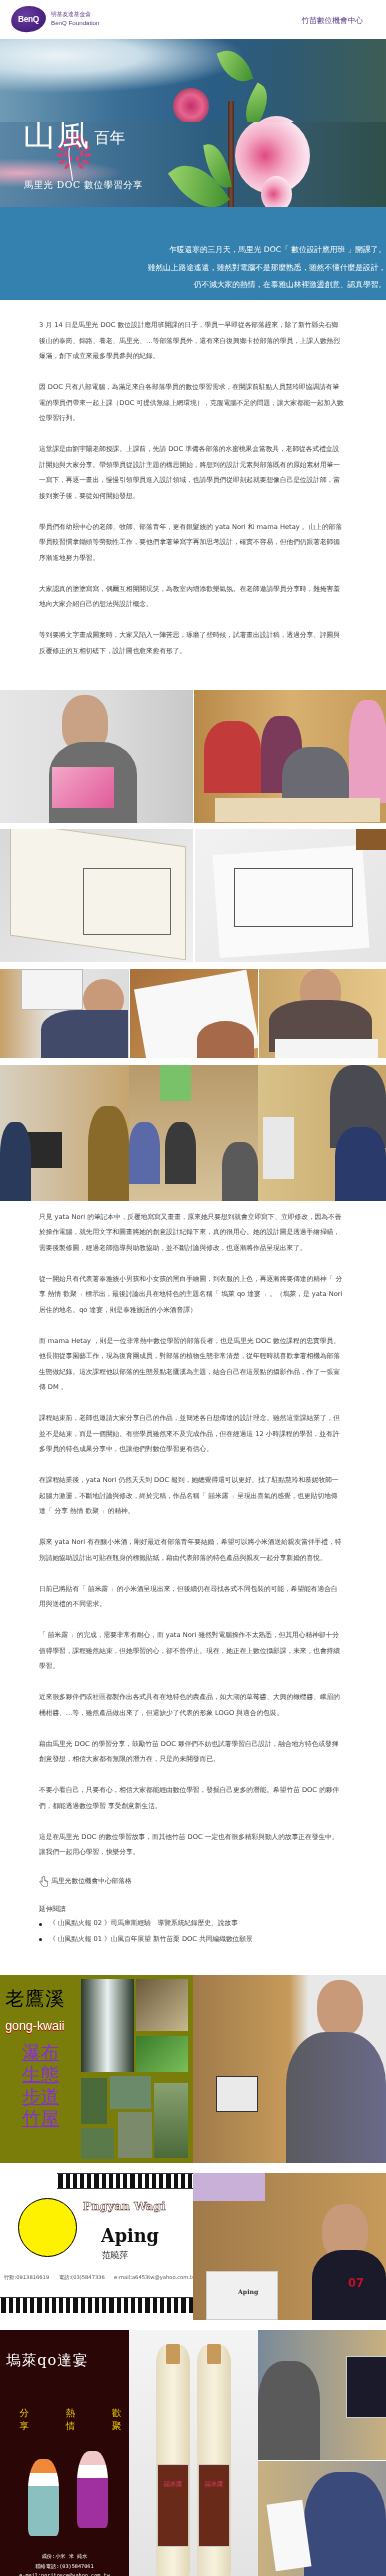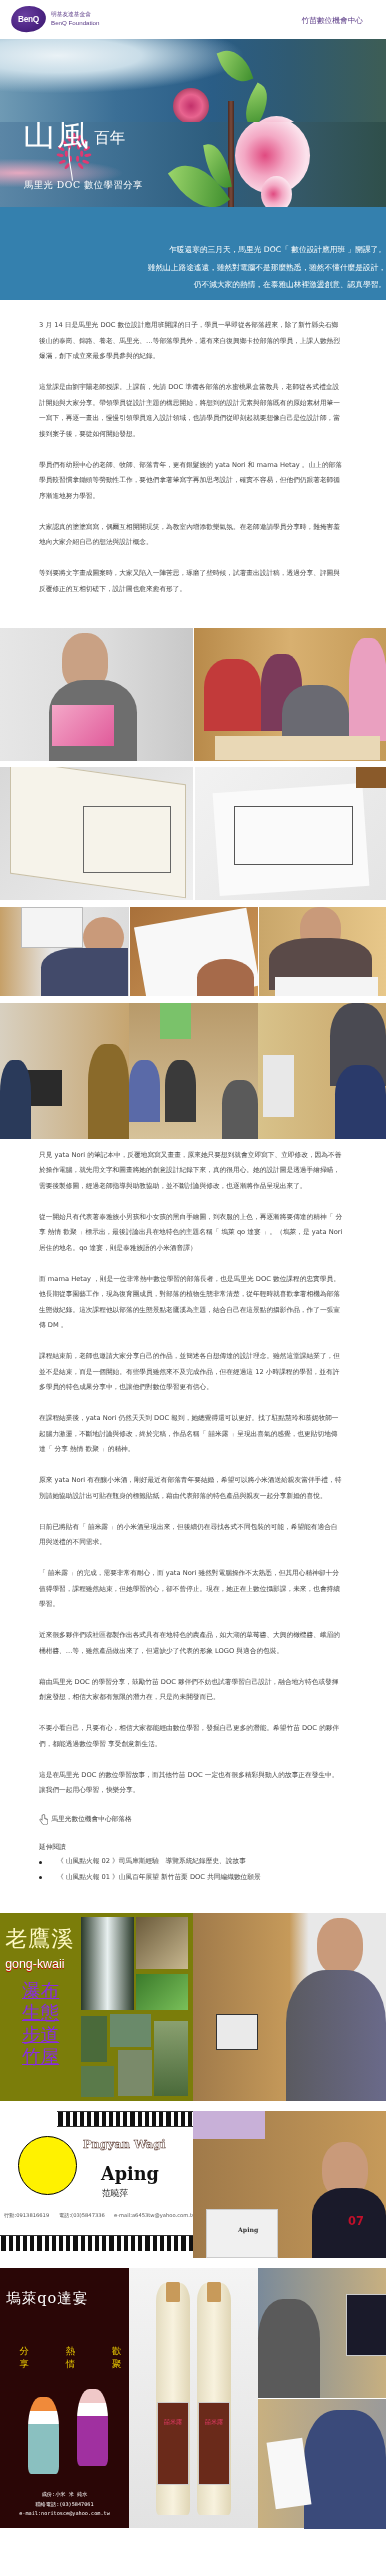--- a/index.html
+++ b/index.html
@@ -40,21 +40,21 @@
   .article p { font-size: 6.7px; line-height: 15.5px; color: #444; width: 305px; margin-bottom: 15.5px; }
   .article p.last { margin-bottom: 0; }
   .ph { position: absolute; overflow: hidden; }
 
   .grid1 { height: 408px; margin-top: 54px; position: relative; }
 
   .link-row { display: flex; align-items: center; gap: 3.1px; font-size: 6.7px; color: #444; margin: 3.1px 0 15.5px; }
   .hand-icon { width: 9.3px; height: 11.4px; }
   .further-title { font-size: 6.7px; color: #444; line-height: 13.4px; }
   .further-list { list-style: none; font-size: 6.7px; color: #444; line-height: 15.5px; }
-  .further-list li { display: flex; align-items: center; gap: 14px; }
+  .further-list li { display: flex; align-items: center; gap: 6px; }
   .further-list .dot { width: 3.1px; height: 3.1px; border-radius: 50%; background: #222; display: inline-block; margin-right: 1px; }
 
   
   .panels { position: relative; height: 757px; margin-top: 31px; }
   .ad-olive { background: #7b7d0a; }
   .cn-big { font-family: "DejaVu Serif", serif; }
   .tile { position: absolute; }
 </style>
 </head>
 <body>
@@ -118,20 +118,21 @@
   </div>
 
   <div class="intro">
     <div>乍暖還寒的三月天，馬里光 DOC「 數位設計應用班 」開課了。</div>
     <div>雖然山上路途遙遠，雖然對電腦不是那麼熟悉，雖然不懂什麼是設計，</div>
     <div>仍不減大家的熱情，在泰雅山林裡激盪創意、認真學習。</div>
   </div>
 
   <div class="article" style="padding-top:18px;">
     <p>3 月 14 日是馬里光 DOC 數位設計應用班開課的日子，學員一早即從各部落趕來，除了新竹縣尖石鄉後山的泰崗、錦路、養老、馬里光、…等部落學員外，還有來自復興鄉卡拉部落的學員，上課人數熱烈爆滿，創下成立來最多學員參與的紀錄。</p>
+    <p>因 DOC 只有八部電腦，為滿足來自各部落學員的數位學習需求，在開課前駐點人員慧玲即協調請有筆電的學員們帶來一起上課（DOC 可提供無線上網環境），克服電腦不足的問題，讓大家都能一起加入數位學習行列。</p>
     <p>這堂課是由劉宇陽老師授課。上課前，先請 DOC 準備各部落的水蜜桃果盒當教具，老師從各式禮盒設計開始與大家分享。帶領學員從設計主題的構思開始，將想到的設計元素與部落既有的原始素材用筆一一寫下，再逐一畫出，慢慢引領學員進入設計領域，也請學員們從即刻起就要想像自己是位設計師，當接到案子後，要從如何開始發想。</p>
     <p>學員們有幼照中心的老師、牧師、部落青年，更有銀髮族的 yata Nori 和 mama Hetay 。山上的部落學員較習慣拿鋤頭等勞動性工作，要他們拿著筆寫字再加思考設計，確實不容易，但他們仍跟著老師循序漸進地努力學習。</p>
     <p>大家認真的塗塗寫寫，偶爾互相開開玩笑，為教室內增添歡樂氣氛。在老師邀請學員分享時，難掩害羞地向大家介紹自己的想法與設計概念。</p>
     <p class="last">等到要將文字畫成圖案時，大家又陷入一陣苦思，琢磨了些時候，試著畫出設計稿，透過分享、評圖與反覆修正的互相切磋下，設計圖也愈來愈有形了。</p>
   </div>
 
   <div class="grid1" style="margin-top:31px;">
 
     <div class="ph" style="left:0;top:0;width:193px;height:133px;background:linear-gradient(90deg,#e6e6e6 0%,#dcdcdc 55%,#c8c8c8 100%);">
       <div style="position:absolute;left:62px;top:5.2px;width:46px;height:57px;border-radius:45% 45% 40% 40%;background:#c9a184;"></div>
@@ -221,21 +222,21 @@
       <li>
           <span class="dot"></span>
           <span>《 山風點火報 01 》山風百年展望 新竹苗栗 DOC 共同編織數位願景</span>
         </li>
     </ul>
   </div>
 
   <div class="panels" style="margin-top:28px;">
 
     <div class="tile ad-olive" style="left:0;top:0;width:193px;height:188px;">
-      <div class="cn-big" style="position:absolute;left:5.2px;top:10.3px;color:#fef9c3;font-size:22px;letter-spacing:1px;">老鷹溪</div>
+      <div class="cn-big" style="position:absolute;left:5.2px;top:10.3px;color:#000000;font-size:19px;letter-spacing:1px;">老鷹溪</div>
       <div style="position:absolute;left:5.2px;top:44px;color:#fff;font-family:'Liberation Sans',sans-serif;font-size:12.4px;text-shadow:0 1px 0 #c00;">gong-kwaii</div>
       <div style="position:absolute;left:22px;top:67px;width:46px;color:#8a2be2;font-size:18.6px;line-height:22px;text-decoration:underline;">
         <span>瀑布</span><br>
         <span>生態</span><br>
         <span>步道</span><br>
         <span>竹屋</span>
       </div>
       <div style="position:absolute;left:81px;top:4.1px;width:53px;height:93px;background:linear-gradient(90deg,#2a3a2a,#e8f0f0 50%,#2a3a2a);"></div>
       <div style="position:absolute;left:136px;top:4.1px;width:52px;height:52px;background:linear-gradient(135deg,#6a5a3a,#c8b890);"></div>
       <div style="position:absolute;left:136px;top:61px;width:52px;height:36px;background:linear-gradient(135deg,#3a7a2a,#7ac05a);"></div>

